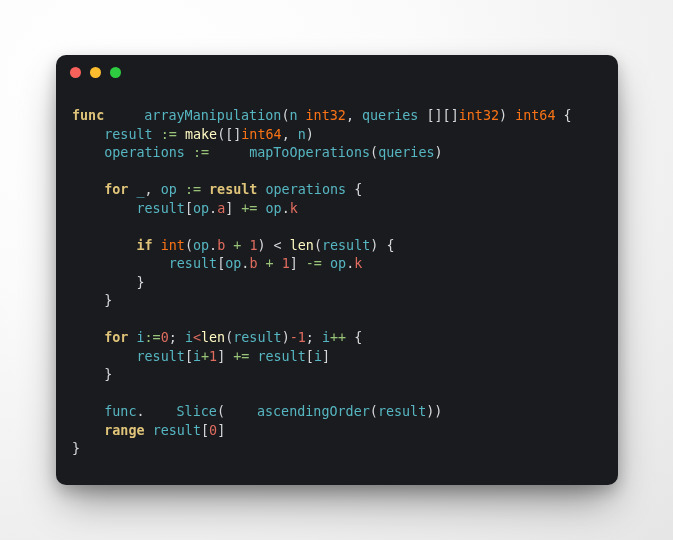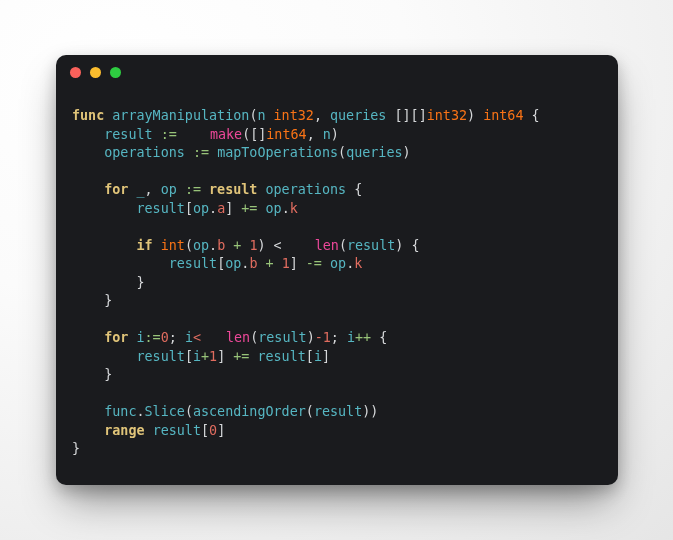--- a/index.html
+++ b/index.html
@@ -72,22 +72,22 @@
     line-height: 18.5px;
     color: #d6d8da;
     white-space: pre;
     letter-spacing: 0px;
     -webkit-font-smoothing: antialiased;
   }
   
   .kw   { color: #e0c479; font-weight: bold; }  
   .typ  { color: #f97316; }  
   .var  { color: #56b6c2; }  
-  .fn   { color: #56b6c2; }  
-  .bi   { color: #ec4899; margin-left: 25px; }  
+  .fn   { color: #56b6c2; margin-left: 32px; }  
+  .bi   { color: #fef9c3; }  
   .num  { color: #e06c5f; }  
   .fld  { color: #e06c5f; }  
   .op   { color: #98c379; }  
   .pun  { color: #d6d8da; }  
 </style>
 </head>
 <body>
 
 <div class="stage">
   <div class="code-window">

